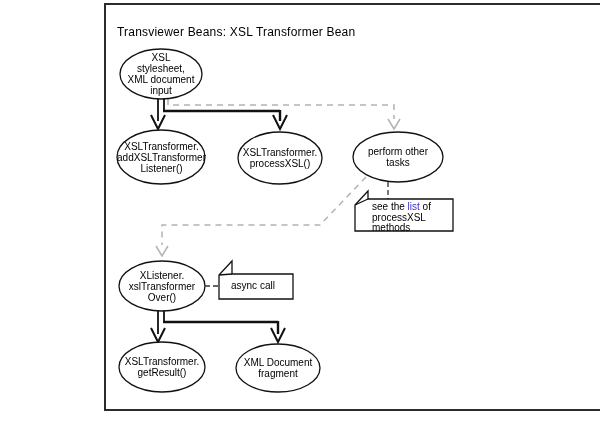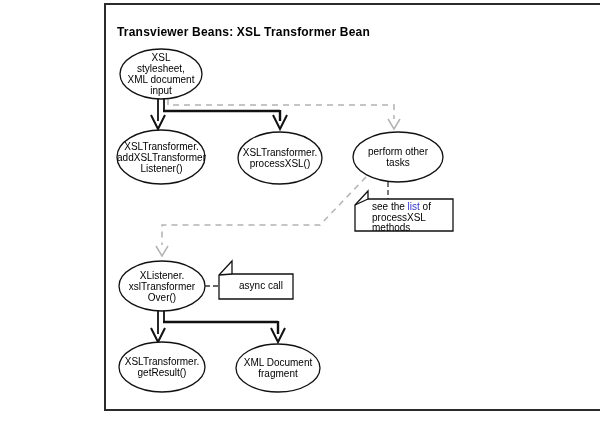--- a/index.html
+++ b/index.html
@@ -16,40 +16,40 @@
     left:104px;top:3px;
     width:530px;height:408px;
     border:2px solid #2b2b2b;
     background:#fff;
     box-sizing:border-box;
   }
   #title{
     position:absolute;
     left:117px;top:25px;
     font-size:12px;
-    font-weight:bold;
+    font-weight:normal;
     letter-spacing:.2px;
     white-space:nowrap;
   }
   svg.shapes{position:absolute;left:0;top:0;}
   .node-label{
     position:absolute;
     text-align:center;
     font-size:10px;
     line-height:11px;
     white-space:pre-line;
   }
   .note-label{
     position:absolute;
     font-size:10px;
     line-height:10.5px;
     white-space:pre-line;
   }
   .note-label .link{color:#3333cc;cursor:pointer;text-align:center;}
-  .async-label{text-align:center;}
+  .async-label{}
 </style>
 </head>
 <body>
 
 <div id="canvas">
 
   <div id="frame"></div>
 
   <div id="title">Transviewer Beans: XSL Transformer Bean</div>
 

